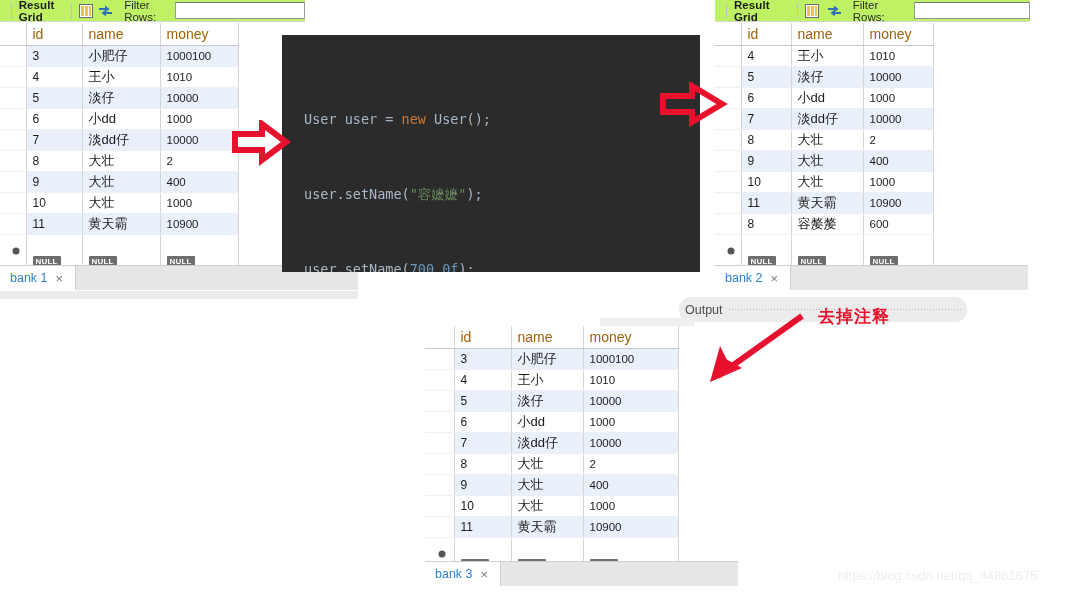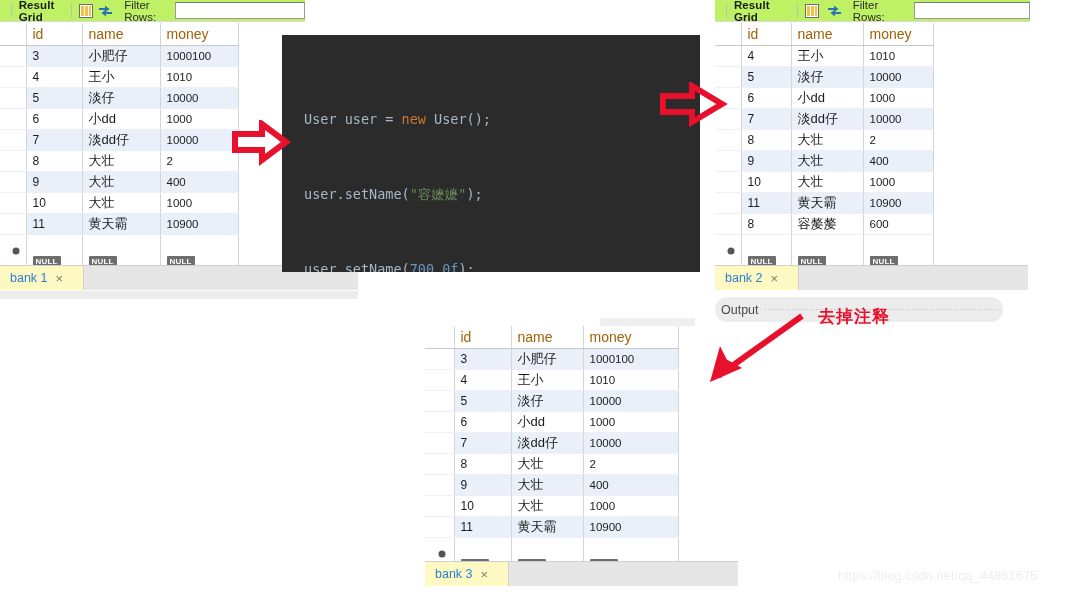--- a/index.html
+++ b/index.html
@@ -84,22 +84,22 @@
   }
 
   
   .tabstrip {
     background:#e6e6e6;
     height:25px;
     display:flex; align-items:stretch;
     border-top:1px solid #cfcfcf;
   }
   .tab {
-    background:#fef9c3; color:#2b7fd4; font-size:12.5px;
-    display:flex; align-items:center; padding:0 20px 0 10px;
+    background:#ffffff; color:#2b7fd4; font-size:12.5px;
+    display:flex; align-items:center; padding:0 12px 0 10px;
     border-right:1px solid #d0d0d0;
   }
   .tab .x { color:#7a7a7a; margin-left:8px; font-size:13px; }
 
   
   .code {
     position:absolute;
     background:#2b2b2b;
     font-family:"DejaVu Sans Mono", "Liberation Mono", monospace;
     font-size:13.5px;
@@ -358,21 +358,21 @@
     </table>
 
     <div class="tabstrip" style="position:absolute; left:0; top:265px; width:313px;">
       <div class="tab">
         <span>bank 2</span>
         <span class="x">×</span>
       </div>
     </div>
   </div>
 
-  <div class="outputbar" style="left:715px; top:297px; width:288px; height:25px;border-radius:12px;">
+  <div class="outputbar" style="left:679px; top:297px; width:288px; height:25px;border-radius:12px;">
     <span class="olabel">Output</span>
     <span class="dots"></span>
   </div>
 
   <div class="code" style="left:282px; top:35px; width:418px; height:237px;">
     <div class="ln"><span class="t-type">User</span><span class="t-plain"> user </span><span class="t-plain">= </span><span class="t-kw">new</span><span class="t-plain"> User();</span></div>
     <div class="ln"><span class="t-plain">user.setName(</span><span class="t-str">"容嬷嬷"</span><span class="t-plain">);</span></div>
     <div class="ln"><span class="t-plain">user.setName(</span><span class="t-num">700.0f</span><span class="t-plain">);</span></div>
     
     

